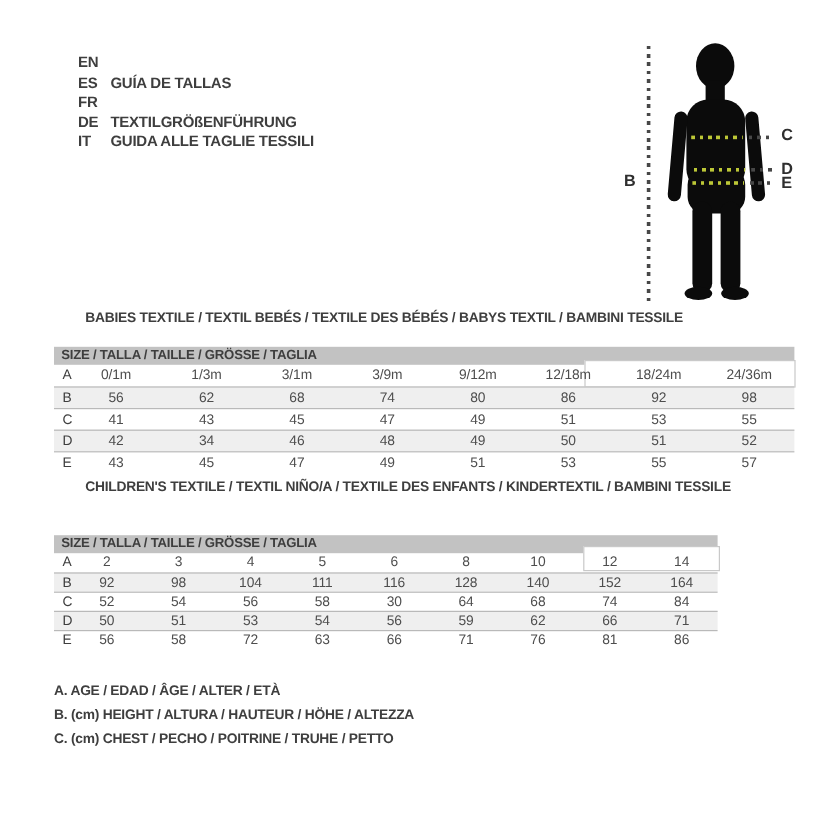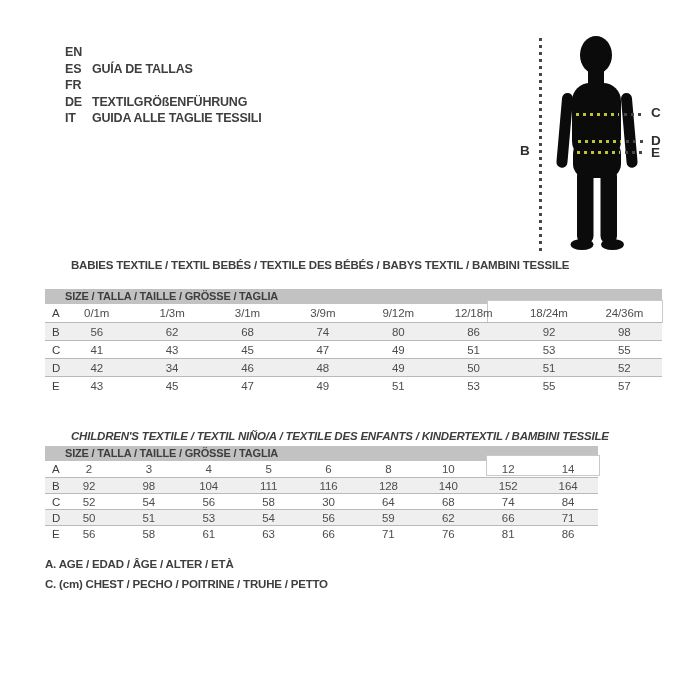--- a/index.html
+++ b/index.html
@@ -24,37 +24,37 @@
   .meas-label{position:absolute;font-size:13.5px;font-weight:700;line-height:14px;color:#2f2f2f;}
 
   
   .ttl{position:absolute;left:45px;font-size:11.5px;font-weight:700;letter-spacing:-0.2px;white-space:nowrap;margin-left:26px;}
 
   
   .tbl{position:absolute;left:45px;}
   .tbl.babies{top:289px;width:617px;}
   .tbl.children{top:446px;width:553px;}
   .bar{position:relative;z-index:0;height:15px;line-height:15px;background:#c2c2c2;
-       font-size:11px;font-weight:700;letter-spacing:-0.2px;padding-left:20px;box-sizing:border-box;}
+       font-size:11px;font-weight:700;letter-spacing:-0.2px;padding-left:6px;box-sizing:border-box;}
   .trow{position:relative;z-index:2;display:grid;box-sizing:border-box;
         font-size:11.5px;color:#4d4d4d;letter-spacing:-0.1px;}
   .babies .trow{grid-template-columns:14px repeat(8,1fr);height:18px;line-height:18px;}
   .children .trow{grid-template-columns:14px repeat(9,1fr);height:16px;line-height:16px;}
   .babies .trow:first-of-type{margin-top:1px;}
   .children .trow:first-of-type{margin-top:1px;}
   .trow + .trow{border-top:1px solid #b9b9b9;}
   .trow.alt{background:#efefef;}
   .rl{padding-left:7px;color:#3e3e3e;}
   .c{text-align:center;}
   .hl-box{position:absolute;z-index:1;background:#ffffff;border:1px solid #c9c9c9;box-sizing:border-box;}
   .babies .hl-box{left:442px;top:11px;width:176px;height:23px;}
   .children .hl-box{left:441px;top:9px;width:114px;height:21px;}
 
   
-  .legend{position:absolute;left:45px;top:554px;}
+  .legend{position:absolute;left:45px;top:566px;}
   .legend-row{line-height:20px;font-size:11.5px;font-weight:700;letter-spacing:-0.2px;white-space:nowrap;}
 </style>
 </head>
 <body>
 
 <div style="--dotc:#bcc736;">
 
   <div class="langs">
     <div class="lang-row">
       <span class="lang-code">EN</span>
@@ -162,21 +162,21 @@
       <span class="c">45</span>
       <span class="c">47</span>
       <span class="c">49</span>
       <span class="c">51</span>
       <span class="c">53</span>
       <span class="c">55</span>
       <span class="c">57</span>
     </div>
   </div>
 
-  <div class="ttl" style="top:430px;font-style:italic;">CHILDREN'S TEXTILE / TEXTIL NIÑO/A / TEXTILE DES ENFANTS / KINDERTEXTIL / BAMBINI TESSILE</div>
+  <div class="ttl" style="top:400px;">CHILDREN'S TEXTILE / TEXTIL NIÑO/A / TEXTILE DES ENFANTS / KINDERTEXTIL / BAMBINI TESSILE</div>
   <div class="tbl children">
     <div class="hl-box"></div>
     <div class="bar">SIZE / TALLA / TAILLE / GRÖSSE / TAGLIA</div>
     <div class="trow">
       <span class="rl">A</span>
       <span class="c">2</span>
       <span class="c">3</span>
       <span class="c">4</span>
       <span class="c">5</span>
       <span class="c">6</span>
@@ -218,28 +218,29 @@
       <span class="c">56</span>
       <span class="c">59</span>
       <span class="c">62</span>
       <span class="c">66</span>
       <span class="c">71</span>
     </div>
     <div class="trow">
       <span class="rl">E</span>
       <span class="c">56</span>
       <span class="c">58</span>
-      <span class="c">61</span>
+      <span class="c">72</span>
       <span class="c">63</span>
       <span class="c">66</span>
       <span class="c">71</span>
       <span class="c">76</span>
       <span class="c">81</span>
       <span class="c">86</span>
     </div>
   </div>
 
   <div class="legend">
     <div class="legend-row">A. AGE / EDAD / ÂGE / ALTER / ETÀ</div>
+    <div class="legend-row">B. (cm) HEIGHT / ALTURA / HAUTEUR / HÖHE / ALTEZZA</div>
     <div class="legend-row">C. (cm) CHEST / PECHO / POITRINE / TRUHE / PETTO</div>
   </div>
 
 </div>
 
 </body></html>

